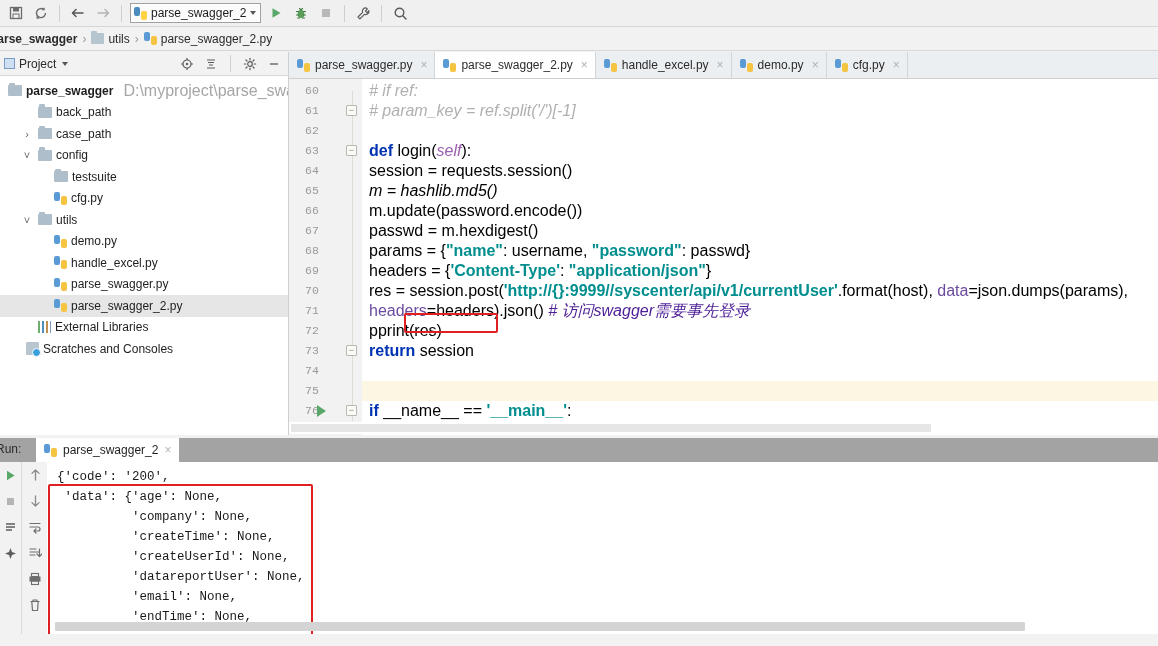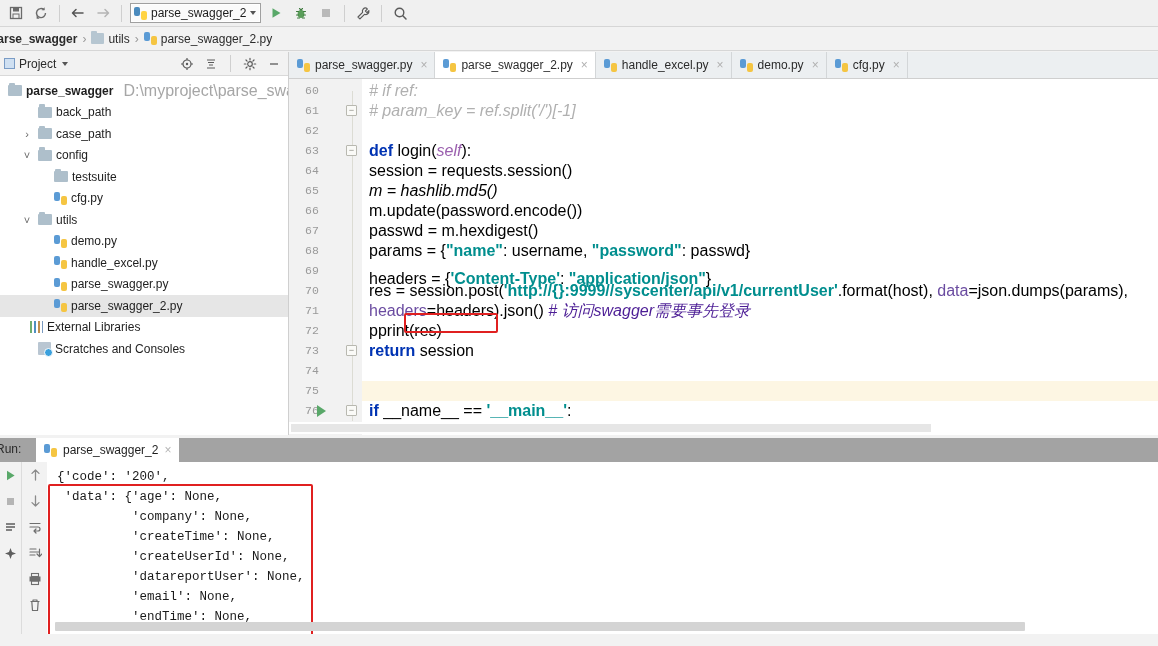--- a/index.html
+++ b/index.html
@@ -334,26 +334,26 @@
       <div class="trow" style="padding-left: 36px;">
         <span class="tw"></span>
         <span class="pyf"></span>
         <span class="tname">parse_swagger.py</span>
       </div>
       <div class="trow sel" style="padding-left: 36px;">
         <span class="tw"></span>
         <span class="pyf"></span>
         <span class="tname">parse_swagger_2.py</span>
       </div>
-      <div class="trow" style="padding-left: 12px;">
+      <div class="trow" style="padding-left: 20px;">
         <span class="tw"></span>
         <span class="libico"></span>
         <span class="tname">External Libraries</span>
       </div>
-      <div class="trow" style="padding-left: 20px;">
+      <div class="trow" style="padding-left: 8px;">
         <span class="tw"></span>
         <span class="scratchico"></span>
         <span class="tname">Scratches and Consoles</span>
       </div>
     </div>
 
   <div class="vsplit"></div>
 
   <div class="tabstrip">
       <div class="tab">
@@ -402,21 +402,21 @@
         <div class="codetext" style="top: 82px;">        session = requests.session()</div>
         <div class="lnum" style="top: 102px;">65</div>
         <div class="codetext" style="top: 102px; font-style: italic;">        m = hashlib.md5()</div>
         <div class="lnum" style="top: 122px;">66</div>
         <div class="codetext" style="top: 122px;">        m.update(password.encode())</div>
         <div class="lnum" style="top: 142px;">67</div>
         <div class="codetext" style="top: 142px;">        passwd = m.hexdigest()</div>
         <div class="lnum" style="top: 162px;">68</div>
         <div class="codetext" style="top: 162px;">        params = {<span class="str">"name"</span>: username, <span class="str">"password"</span>: passwd}</div>
         <div class="lnum" style="top: 182px;">69</div>
-        <div class="codetext" style="top: 182px; margin-top: 8px;">        headers = {<span class="str">'Content-Type'</span>: <span class="str">"application/json"</span>}</div>
+        <div class="codetext" style="top: 182px;">        headers = {<span class="str">'Content-Type'</span>: <span class="str">"application/json"</span>}</div>
         <div class="lnum" style="top: 202px;">70</div>
         <div class="codetext" style="top: 202px;">        res = session.post(<span class="str">'http://{}:9999//syscenter/api/v1/currentUser'</span>.format(host), <span class="kwarg">data</span>=json.dumps(params),</div>
         <div class="lnum" style="top: 222px;">71</div>
         <div class="codetext" style="top: 222px;">                      <span class="kwarg">headers</span>=headers).json()  <span class="cmt2"># 访问swagger需要事先登录</span></div>
         <div class="lnum" style="top: 242px;">72</div>
         <div class="codetext" style="top: 242px;">        pprint(res)</div>
         <div class="lnum" style="top: 262px;">73</div>
         <div class="fold" style="top: 266px;">−</div>
         <div class="codetext" style="top: 262px;">        <span class="kw">return</span> session</div>
         <div class="lnum" style="top: 282px;">74</div>

